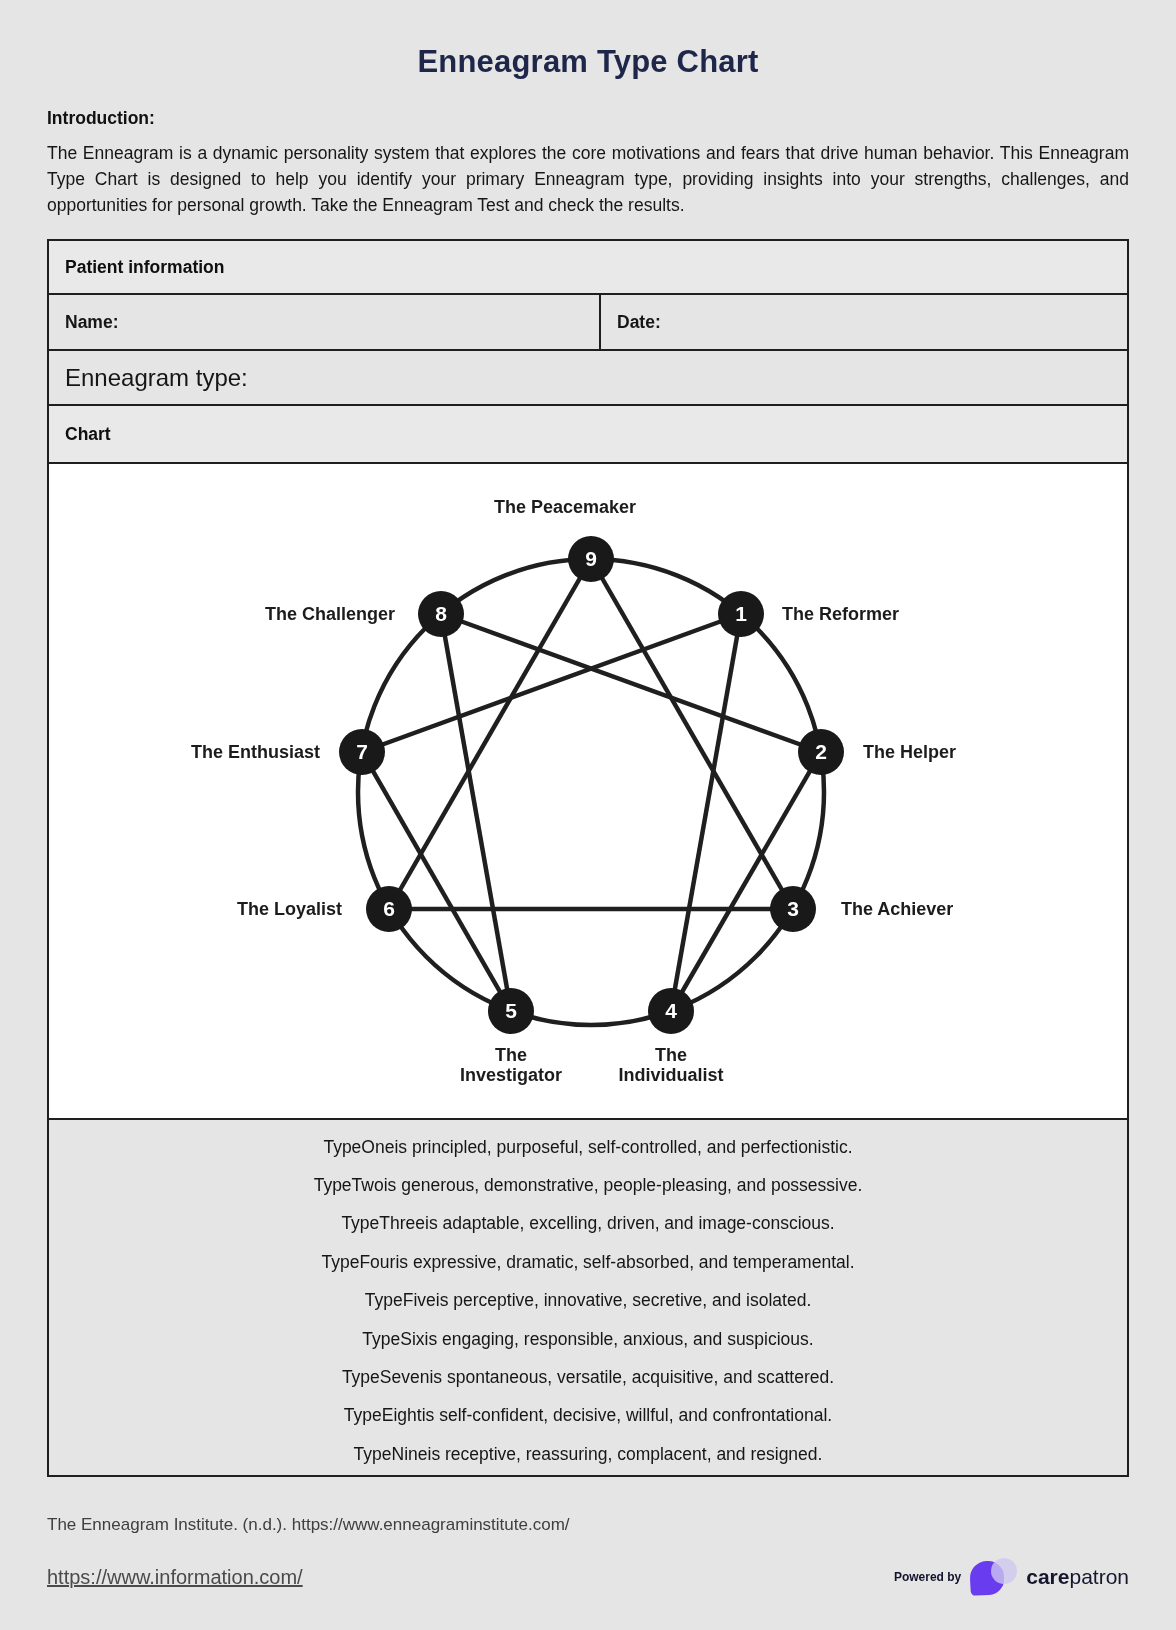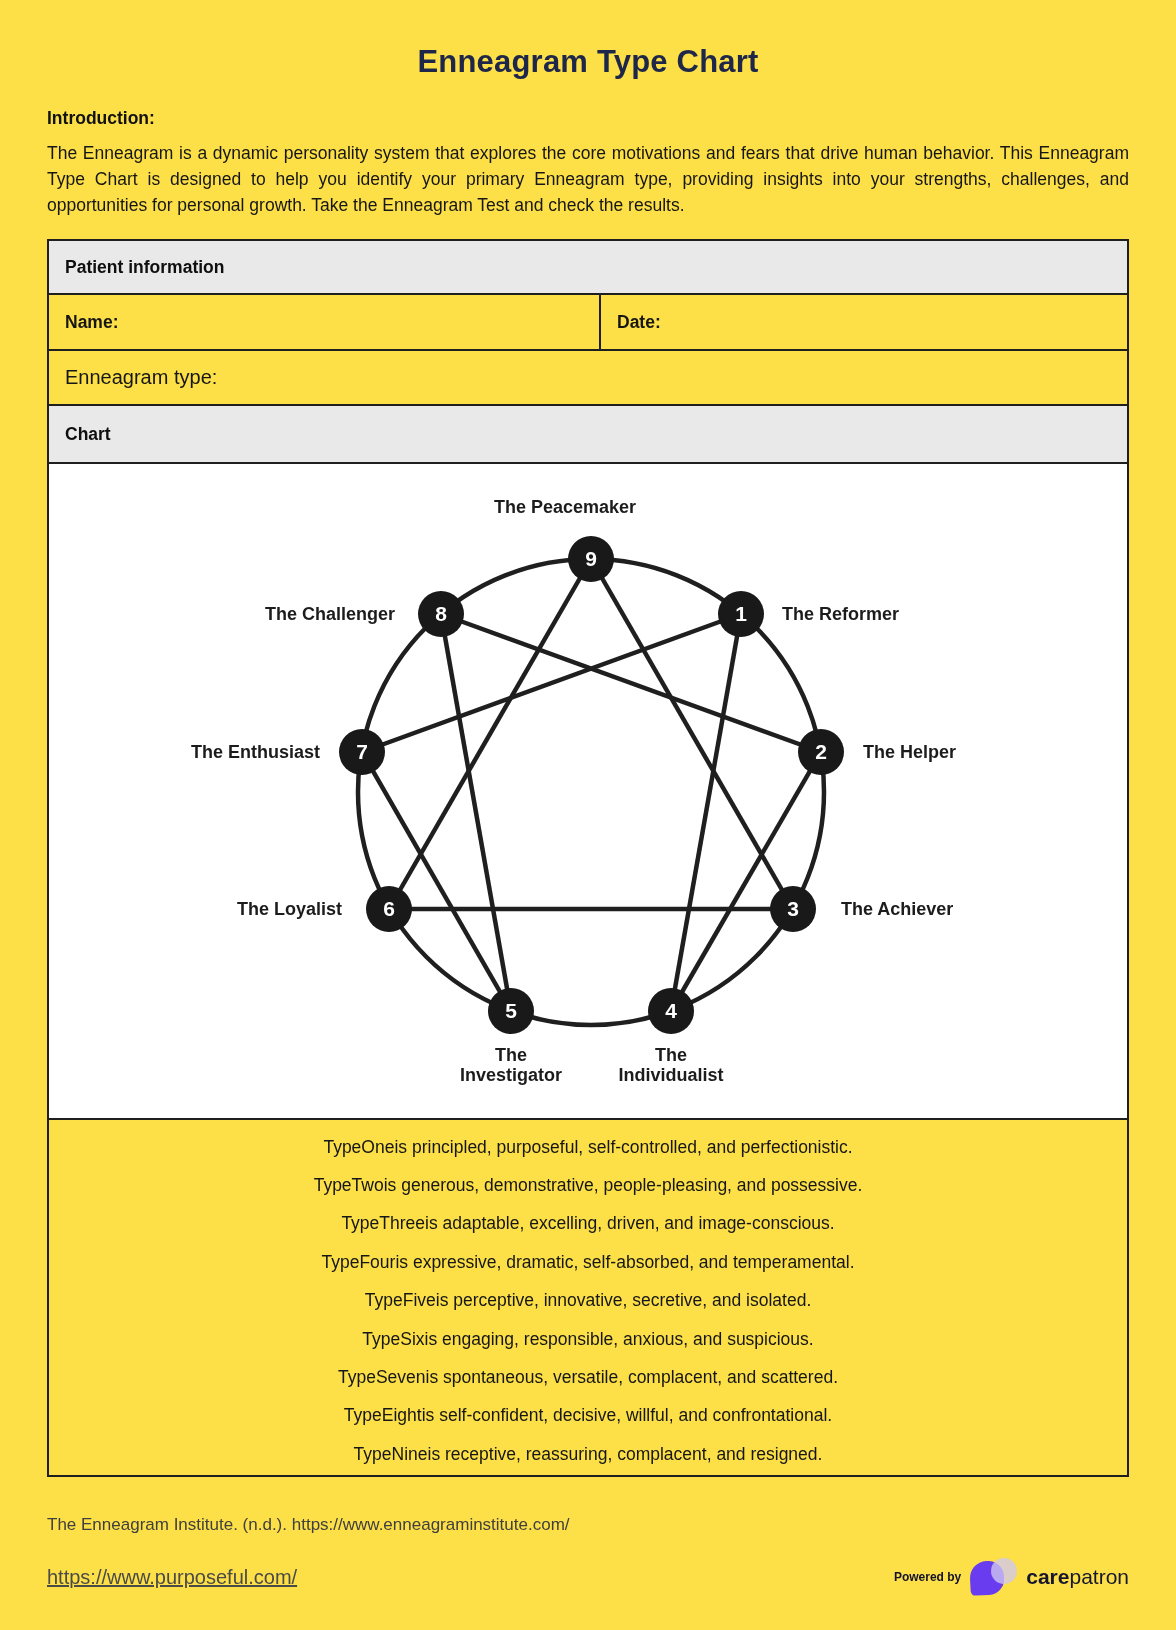--- a/index.html
+++ b/index.html
@@ -1,31 +1,31 @@
 <!DOCTYPE html>
 <html><head>
 <meta charset="utf-8">
 <style>
   * { margin:0; padding:0; box-sizing:border-box; }
   html,body { background:#ffffff; }
   body { font-family:"Liberation Sans", sans-serif; color:#161616; }
-  .page { position:relative; width:1176px; height:1630px; background:#fde047; overflow:hidden; }
+  .page { position:relative; width:1176px; height:1630px; background:#e5e5e5; overflow:hidden; }
   .content { position:absolute; left:47px; top:0; width:1082px; }
 
   .doc-title { margin-top:44px; text-align:center; font-size:31px; font-weight:bold; color:#1e2749; letter-spacing:.2px; }
   .intro-heading { margin-top:28px; font-size:17.5px; font-weight:bold; color:#111; }
   .intro-body { margin-top:11px; font-size:17.5px; line-height:26px; text-align:justify; color:#161616; }
 
   .tbl { margin-top:21px; border:2px solid #1f1f1f; }
   .sect-row { height:54px; background:#e9e9e9; border-bottom:2px solid #1f1f1f; display:flex; align-items:center; padding-left:16px; font-size:17.5px; font-weight:bold; color:#0f0f0f; }
   .namedate-row { display:flex; height:56px; border-bottom:2px solid #1f1f1f; }
   .cell { display:flex; align-items:center; padding-left:16px; font-size:17.5px; color:#161616;font-weight:bold; }
   .cell-name { width:552px; border-right:2px solid #1f1f1f; }
   .cell-date { flex:1; }
-  .type-row { height:55px; border-bottom:2px solid #1f1f1f; display:flex; align-items:center; padding-left:16px; font-size:20px; }
+  .type-row { height:55px; border-bottom:2px solid #1f1f1f; display:flex; align-items:center; padding-left:16px; font-size:24px; }
   .sect-row-chart { height:58px; }
 
   .chart-cell { position:relative; height:656px; border-bottom:2px solid #1f1f1f; background:#fff; }
   .chart-cell svg { position:absolute; left:0; top:0; }
   .node { position:absolute; width:46px; height:46px; margin-left:-23px; margin-top:-23px; border-radius:50%;
           background:#191919; color:#ffffff; font-weight:bold; font-size:21px;
           display:flex; align-items:center; justify-content:center; }
   .nlabel { position:absolute; font-size:18px; font-weight:bold; color:#1c1c1c; white-space:nowrap; }
   .lab-center { transform:translate(-50%,-50%); }
   .lab-right  { transform:translateY(-50%); }
@@ -150,39 +150,39 @@
             <span> is perceptive, innovative, secretive, and isolated.</span>
           </div>
         <div class="desc-row">
             <span>Type </span>
             <b>Six</b>
             <span> is engaging, responsible, anxious, and suspicious.</span>
           </div>
         <div class="desc-row">
             <span>Type </span>
             <b>Seven</b>
-            <span> is spontaneous, versatile, complacent, and scattered.</span>
+            <span> is spontaneous, versatile, acquisitive, and scattered.</span>
           </div>
         <div class="desc-row">
             <span>Type </span>
             <b>Eight</b>
             <span> is self-confident, decisive, willful, and confrontational.</span>
           </div>
         <div class="desc-row">
             <span>Type </span>
             <b>Nine</b>
             <span> is receptive, reassuring, complacent, and resigned.</span>
           </div>
       </div>
     </div>
 
     <div class="citation">The Enneagram Institute. (n.d.). https://www.enneagraminstitute.com/</div>
 
     <div class="footer-row">
-      <a class="site-link">https://www.purposeful.com/</a>
+      <a class="site-link">https://www.information.com/</a>
       <div class="brand">
         <span class="powered-by">Powered by</span>
         <span class="logo-mark">
           <span class="logo-purple"></span>
           <span class="logo-lavender"></span>
         </span>
         <span class="brand-text"><b>care</b><span>patron</span></span>
       </div>
     </div>
 

